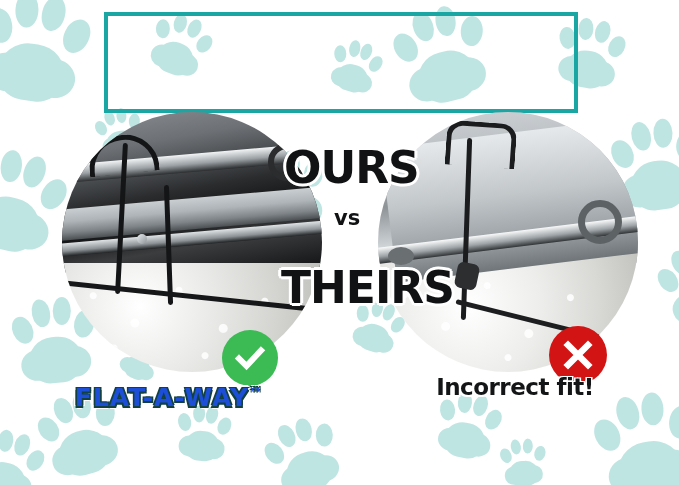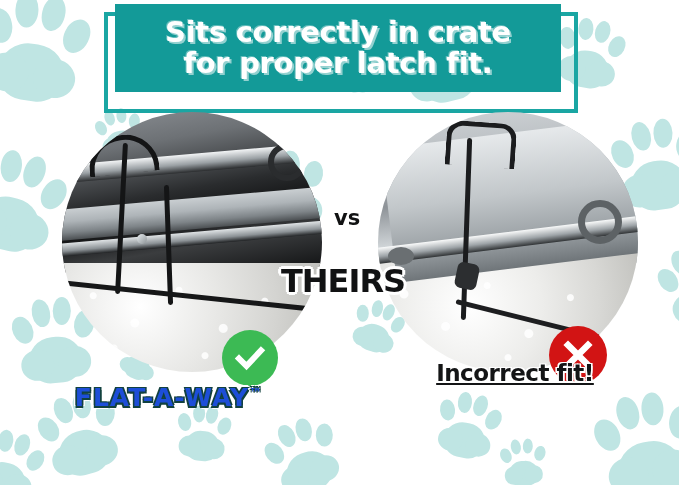--- a/index.html
+++ b/index.html
@@ -100,32 +100,32 @@
   
   .overlay-word{
     position:absolute;z-index:7;color:#111213;font-weight:700;
     font-family:"DejaVu Sans", sans-serif;white-space:nowrap;
     text-shadow:
       -2px -2px 0 #fff, 2px -2px 0 #fff, -2px 2px 0 #fff, 2px 2px 0 #fff,
       -3px 0 0 #fff, 3px 0 0 #fff, 0 -3px 0 #fff, 0 3px 0 #fff;
   }
   #word-ours{left:284px;top:142px;font-size:44px;letter-spacing:-1px;}
   #word-vs{left:334px;top:206px;font-size:21px;letter-spacing:0px;}
-  #word-theirs{left:281px;top:262px;font-size:32px;letter-spacing:-1px;}
+  #word-theirs{left:281px;top:262px;font-size:44px;letter-spacing:-1px;}
 
   
   .badge{position:absolute;border-radius:50%;z-index:8;display:flex;align-items:center;justify-content:center;}
   #badge-check{left:222px;top:330px;width:56px;height:56px;background:#3cba54;}
   #badge-x{left:549px;top:326px;width:58px;height:58px;background:#d21414;}
 
   
   .caption{position:absolute;z-index:9;text-align:center;width:330px;
     font-family:"DejaVu Sans", sans-serif;font-weight:700;color:#141516;line-height:1.1;}
   #caption-left{left:3px;top:384px;}
-  #caption-right{left:350px;top:361px;text-decoration:underline;}
+  #caption-right{left:350px;top:375px;}
   .cap-line{font-size:23px;letter-spacing:-0.5px;
     text-shadow:-1.5px -1.5px 0 #fff,1.5px -1.5px 0 #fff,-1.5px 1.5px 0 #fff,1.5px 1.5px 0 #fff;}
   .cap-brand{
     font-size:25px;letter-spacing:1px;color:#2bb3b0;
     text-shadow:
       -1.5px -1.5px 0 #12413f, 1.5px -1.5px 0 #12413f,
       -1.5px 1.5px 0 #12413f, 1.5px 1.5px 0 #12413f,
       -3px 0 0 #fff, 3px 0 0 #fff, 0 -3px 0 #fff, 0 3px 0 #fff;
   }
   .cap-brand sup{font-size:12px;vertical-align:super;letter-spacing:0;}
@@ -307,24 +307,20 @@
       </div>
       <div class="paw" style="--pawc: #bfe5e3; left: 660px; top: 244px; width: 75.6px; height: 82.8px; transform: rotate(-18deg);">
         <div class="pad" style="left: 13.608px; top: 37.26px; width: 48.384px; height: 41.4px; border-radius: 46% 46% 40% 40% / 52% 52% 48% 48%;"></div>
         <div class="pad" style="left: 6.048px; top: 46.368px; width: 30.24px; height: 28.152px;"></div>
         <div class="toe" style="left: 1.512px; top: 14.904px; width: 18.144px; height: 24.84px; transform: rotate(-18deg);"></div>
         <div class="toe" style="left: 20.412px; top: 1.656px; width: 16.632px; height: 24.84px; transform: rotate(-6deg);"></div>
       </div>
     </div>
 
   <div id="banner-frame" style="border-color: rgb(26, 166, 163);"></div>
-  <div id="banner-fill" style="background: rgb(19, 154, 152);">
-    <div class="banner-line">Sits correctly in crate</div>
-    <div class="banner-line">for proper latch fit.</div>
-  </div>
 
   <div class="photo" id="photo-left">
     <div class="ph-inner">
       <div class="sky"></div>
       <div class="carpet"></div>
       <div class="metalbar"></div>
       <div class="railA"></div>
       <div class="railB"></div>
       <div class="wirehook"></div>
       <div class="wire1"></div>
@@ -343,20 +339,21 @@
       <div class="edge"></div>
       <div class="knob"></div>
       <div class="hoop"></div>
       <div class="vbar"></div>
       <div class="gap"></div>
       <div class="diag"></div>
       <div class="ring"></div>
     </div>
   </div>
 
+  <div class="overlay-word" id="word-ours" style="color: rgb(17, 18, 19);">OURS</div>
   <div class="overlay-word" id="word-vs" style="color: rgb(17, 18, 19);">vs</div>
   <div class="overlay-word" id="word-theirs" style="color: rgb(17, 18, 19);">THEIRS</div>
 
   <div class="badge" id="badge-check" style="background: rgb(60, 186, 84);">
     <svg width="34" height="34" viewBox="0 0 34 34" aria-hidden="true">
       <path d="M6 17.5 L13.5 25 L28 9.5" fill="none" stroke="#ffffff" stroke-width="6" stroke-linecap="square" stroke-linejoin="miter"></path>
     </svg>
   </div>
   <div class="badge" id="badge-x" style="background: rgb(210, 20, 20);">
     <svg width="34" height="34" viewBox="0 0 34 34" aria-hidden="true">

